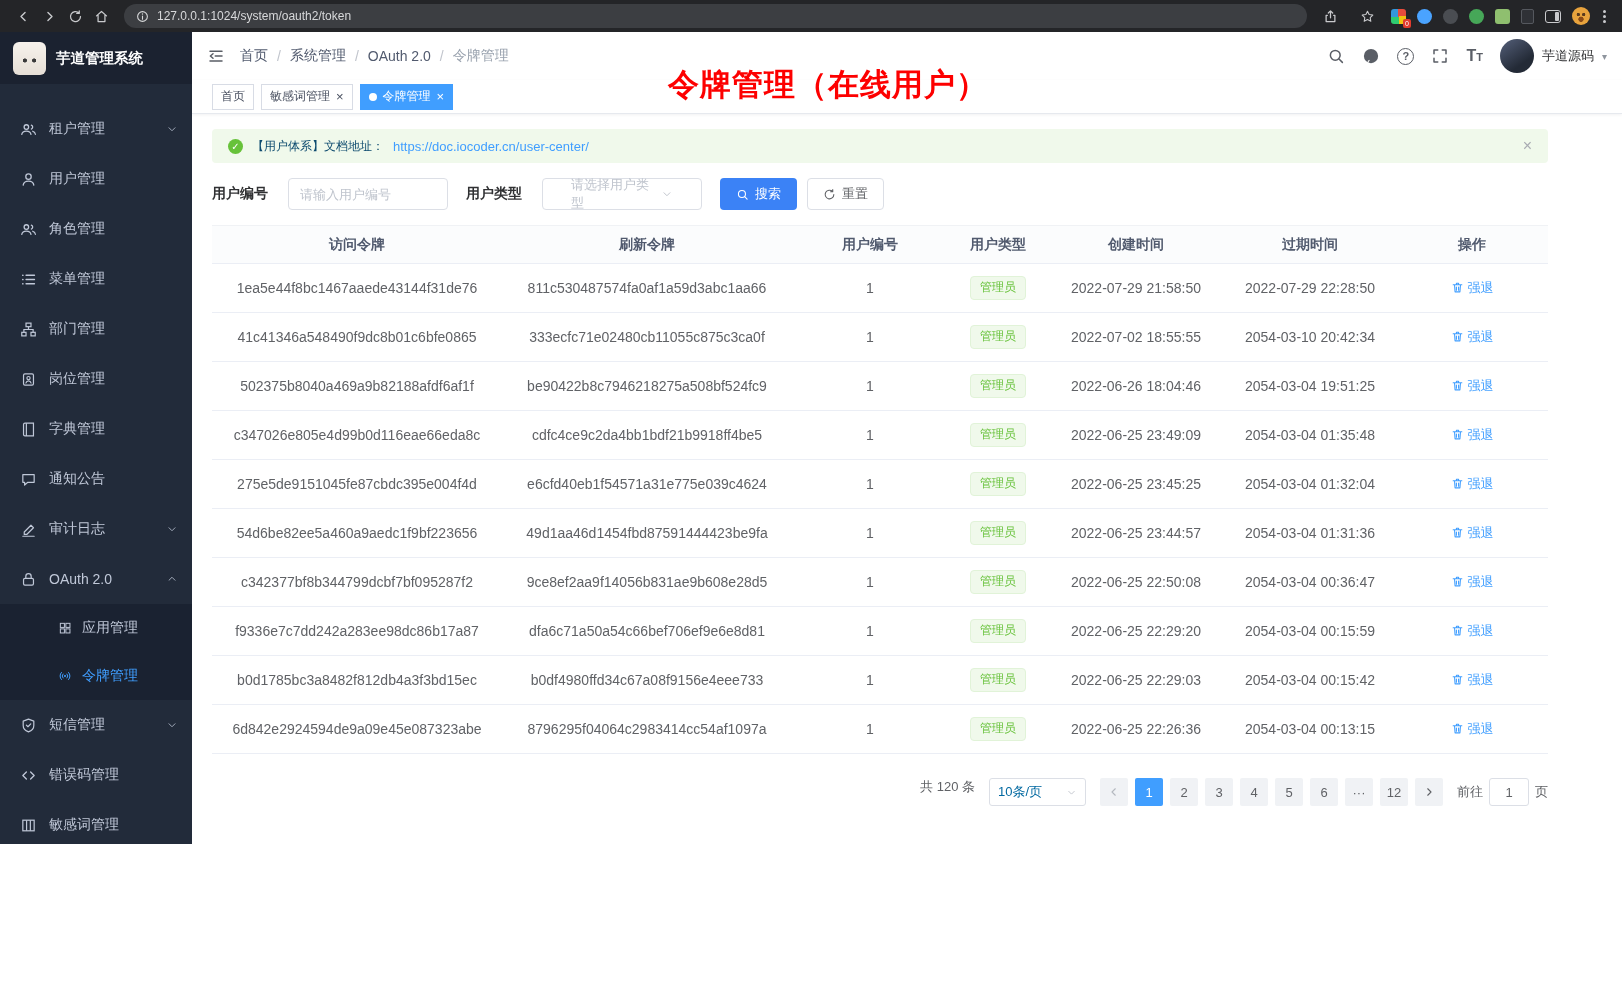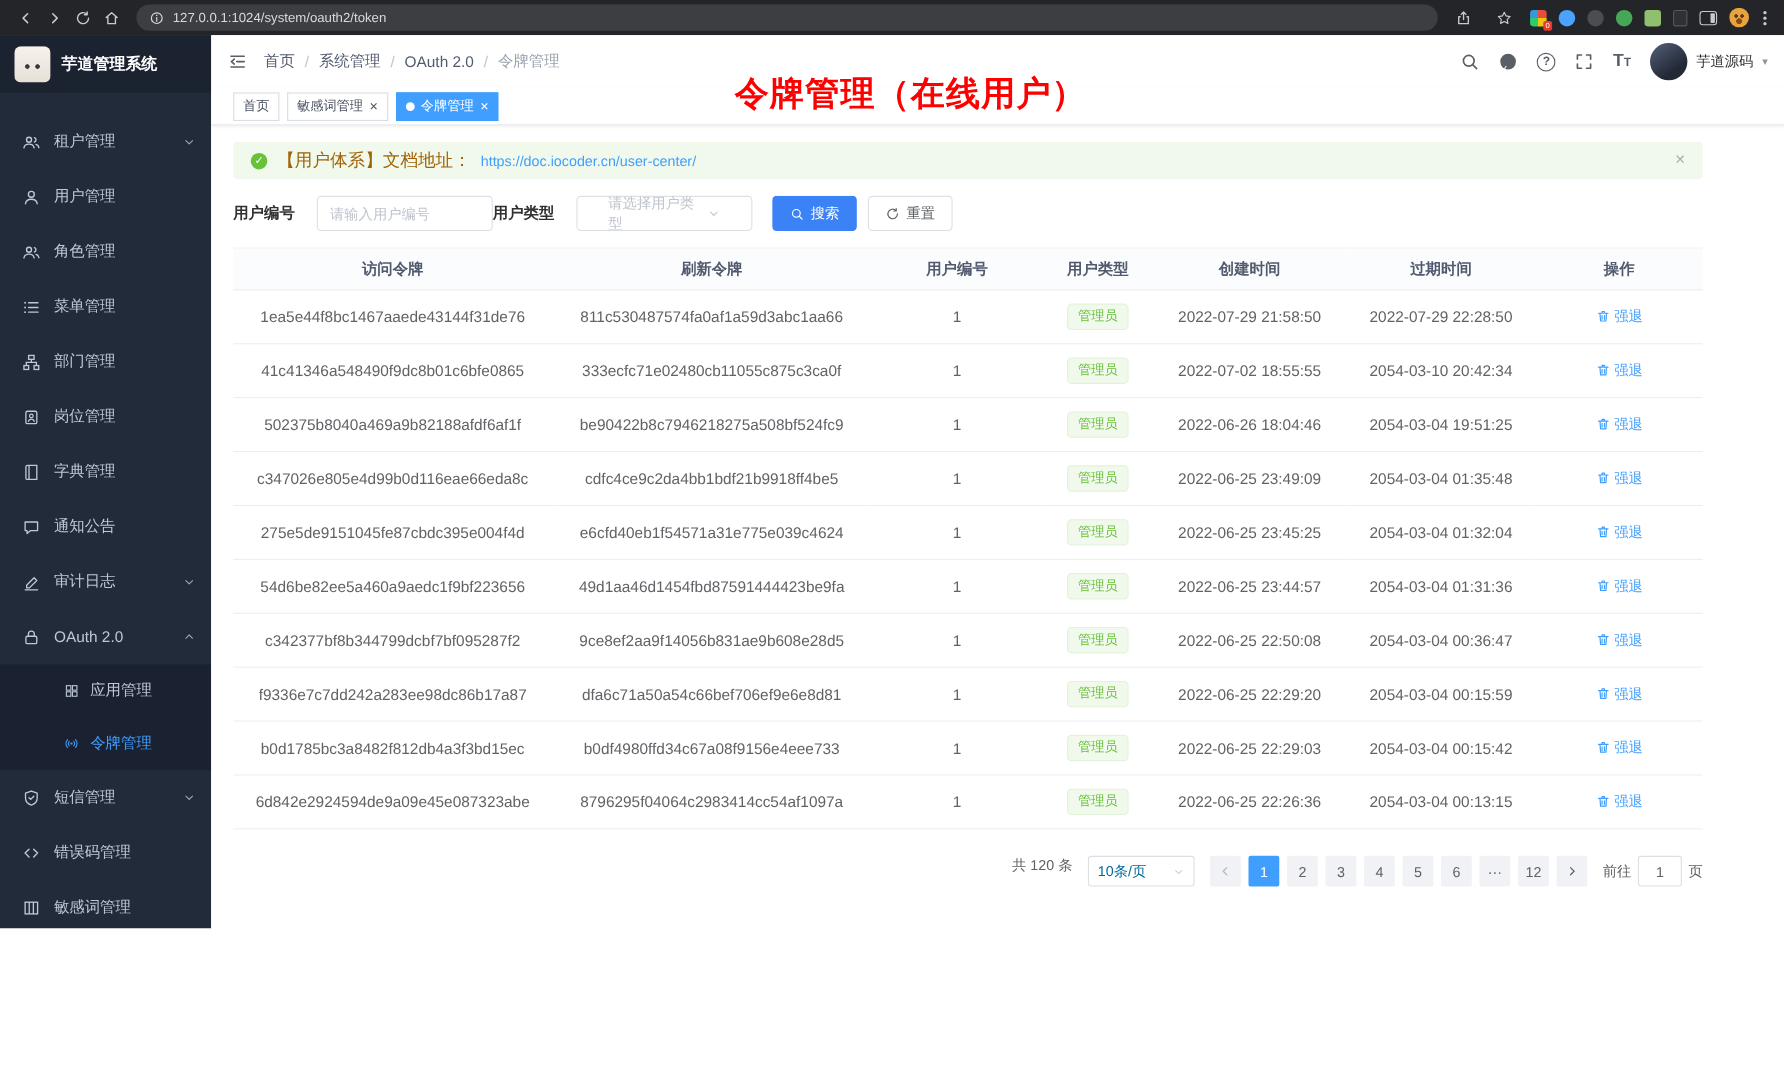--- a/index.html
+++ b/index.html
@@ -70,27 +70,27 @@
   .tag{height:26px;display:inline-flex;align-items:center;gap:6px;padding:0 8px;border:1px solid #d8dce5;background:#fff;color:#495060;font-size:12px;cursor:pointer;white-space:nowrap;}
   .tag.active{background:#409eff;border-color:#409eff;color:#fff;}
   .tag-dot{width:8px;height:8px;border-radius:50%;background:#fff;}
   .tag-close{font-size:13px;line-height:1;cursor:pointer;}
 
   
   .content{flex:1;padding:15px 20px;overflow:hidden;}
   .inner{width:1336px;}
   .alert{height:34px;background:#f0f9eb;border-radius:4px;display:flex;align-items:center;gap:9px;padding:0 16px;margin-bottom:15px;}
   .alert-check{width:15px;height:15px;border-radius:50%;background:#67c23a;color:#fff;font-size:10px;display:flex;align-items:center;justify-content:center;flex-shrink:0;}
-  .alert-text{color:#a16207;font-size:16px;}
+  .alert-text{color:#0c4a6e;font-size:12px;}
   .alert-link{color:#409eff;font-size:13px;text-decoration:none;cursor:pointer;}
   .alert-close{margin-left:auto;color:#a8abb2;font-size:16px;cursor:pointer;line-height:1;}
 
   .filter{display:flex;align-items:center;margin-bottom:15px;}
   .f-label{font-size:14px;font-weight:700;color:#303133;margin-right:20px;white-space:nowrap;}
-  .f-input{width:160px;height:32px;border:1px solid #dcdfe6;border-radius:4px;padding:0 11px;font-size:13px;color:#606266;outline:none;}
+  .f-input{width:160px;height:32px;border:1px solid #dcdfe6;border-radius:4px;padding:0 11px;font-size:13px;color:#606266;margin-right:18px;outline:none;}
   .f-input::placeholder{color:#bfc4cd;}
   .f-select{width:160px;height:32px;border:1px solid #dcdfe6;border-radius:4px;padding:0 28px;display:flex;align-items:center;justify-content:space-between;color:#bfc4cd;font-size:13px;margin-right:18px;cursor:pointer;}
   .f-select svg{width:12px;height:12px;color:#c0c4cc;}
   .btn{height:32px;border-radius:4px;display:inline-flex;align-items:center;gap:6px;font-size:13px;padding:0 15px;cursor:pointer;border:1px solid transparent;background:#fff;}
   .btn svg{width:13px;height:13px;}
   .btn-primary{background:#3b82f6;color:#fff;}
   .btn-plain{border-color:#dcdfe6;color:#606266;margin-left:10px;}
 
   table.grid{width:100%;border-collapse:collapse;table-layout:fixed;}
   table.grid th{height:38px;font-size:14px;font-weight:700;color:#515a6e;background:#fbfcfd;border-top:1px solid #f0f2f5;border-bottom:1px solid #ebeef5;text-align:center;white-space:nowrap;}

